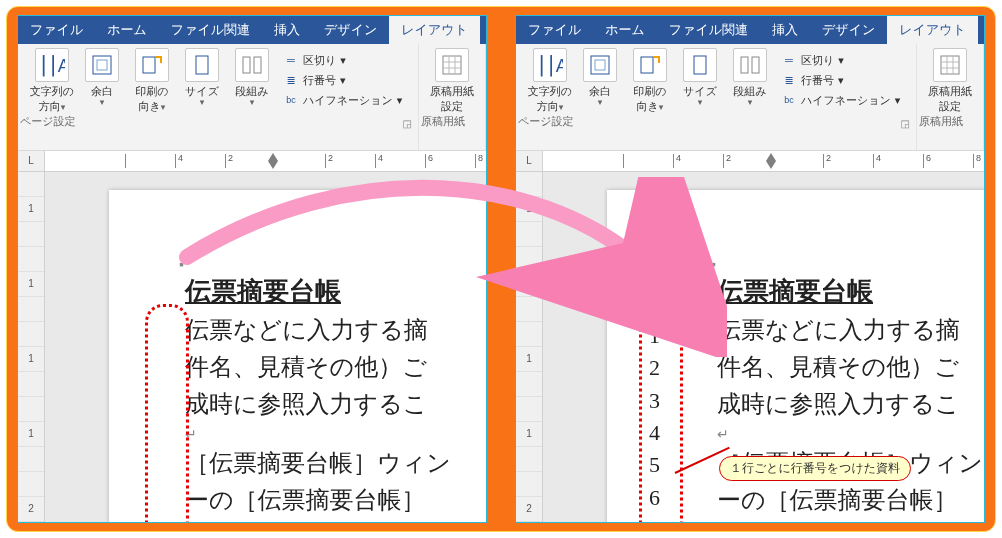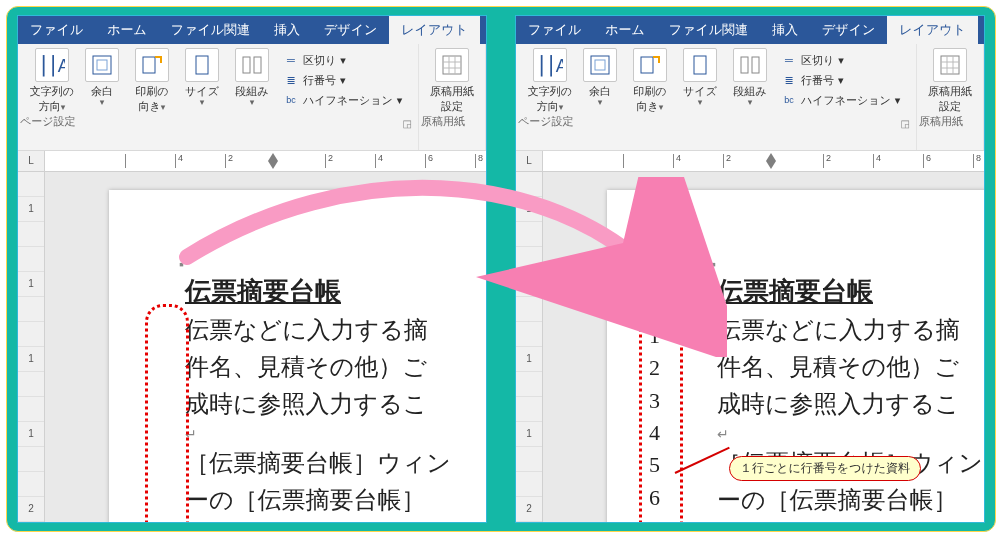--- a/index.html
+++ b/index.html
@@ -14,21 +14,21 @@
     box-sizing: border-box;
     position: relative;
     overflow: hidden;
   }
   .wrap {
     position: relative;
     width: 988px;
     height: 524px;
     border: 1px solid #ffd74a;
     border-radius: 12px;
-    background: #14b8a6;
+    background: #f97316;
     overflow: hidden;
   }
   .pane {
     position: absolute;
     top: 8px;
     width: 468px;
     height: 506px;
     border: 1px solid #2fb9d9;
     background: #fff;
     overflow: hidden;
@@ -544,21 +544,21 @@
           <div>2</div>
           <div>3</div>
           <div>4</div>
           <div>5</div>
           <div>6</div>
           <div>7</div>
         </div>
         <div class="dotted-col" style="left:96px; top:132px"></div>
 
         <div class="callout-line" style="left:132px; top:300px; width:60px; transform:rotate(-25deg)"></div>
-        <div class="callout" style="left:186px; top:284px">１行ごとに行番号をつけた資料</div>
+        <div class="callout" style="left:176px; top:284px">１行ごとに行番号をつけた資料</div>
       </div>
     </div>
   </div>
 
   <svg class="arrow" width="560" height="180">
     <defs>
       <marker id="ah" markerWidth="22" markerHeight="22" refX="8" refY="8" orient="auto">
         <path d="M0,0 L16,8 L0,16 L5,8 Z" fill="#f77fb2"></path>
       </marker>
     </defs>

